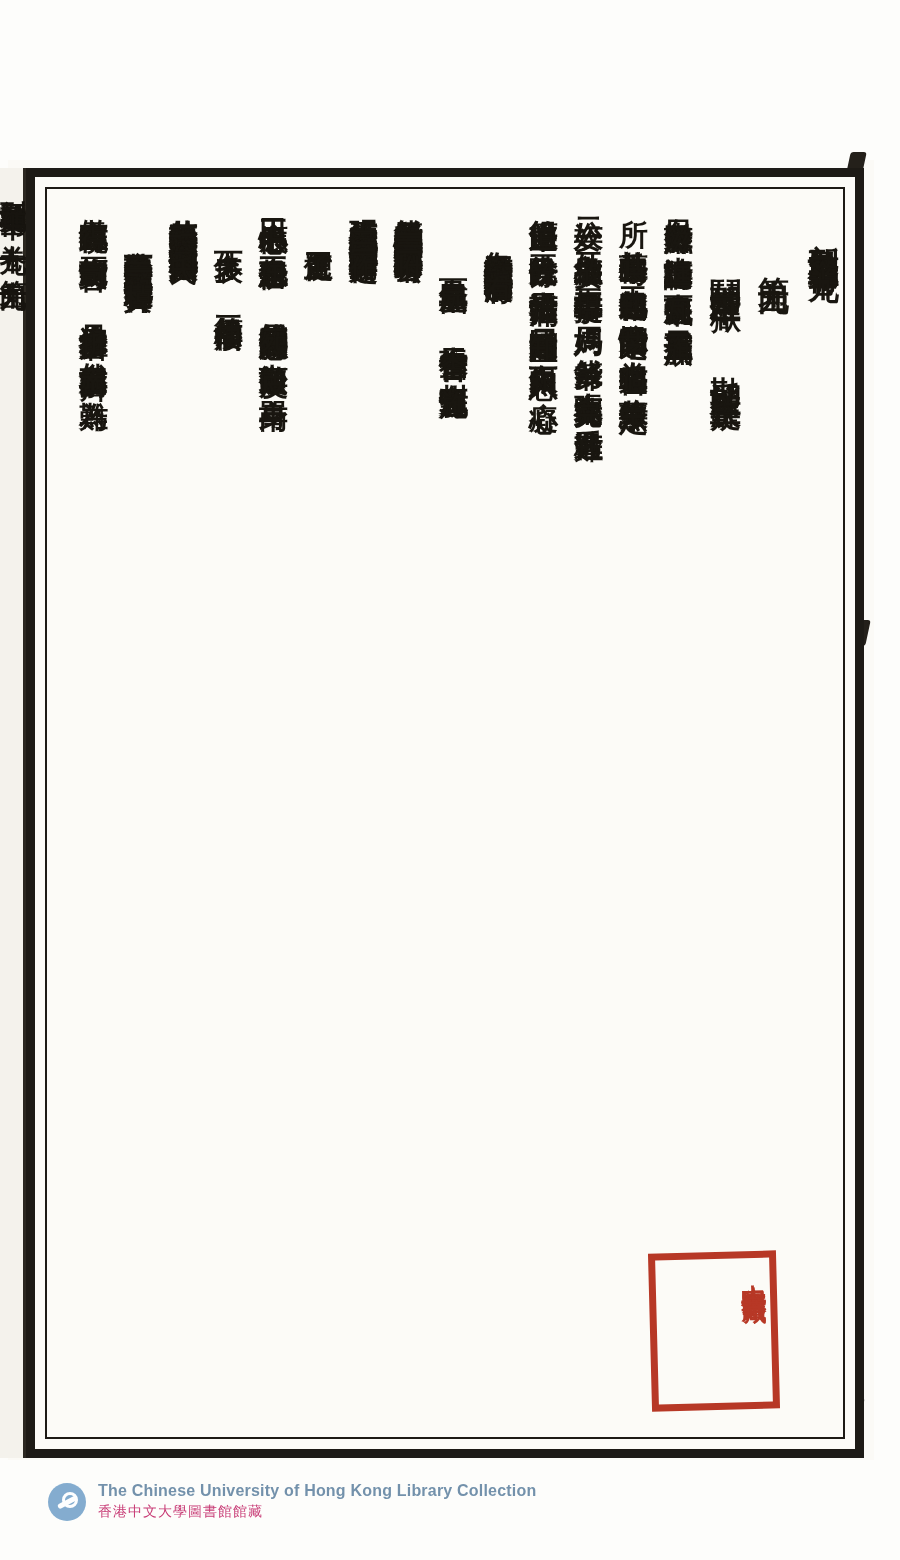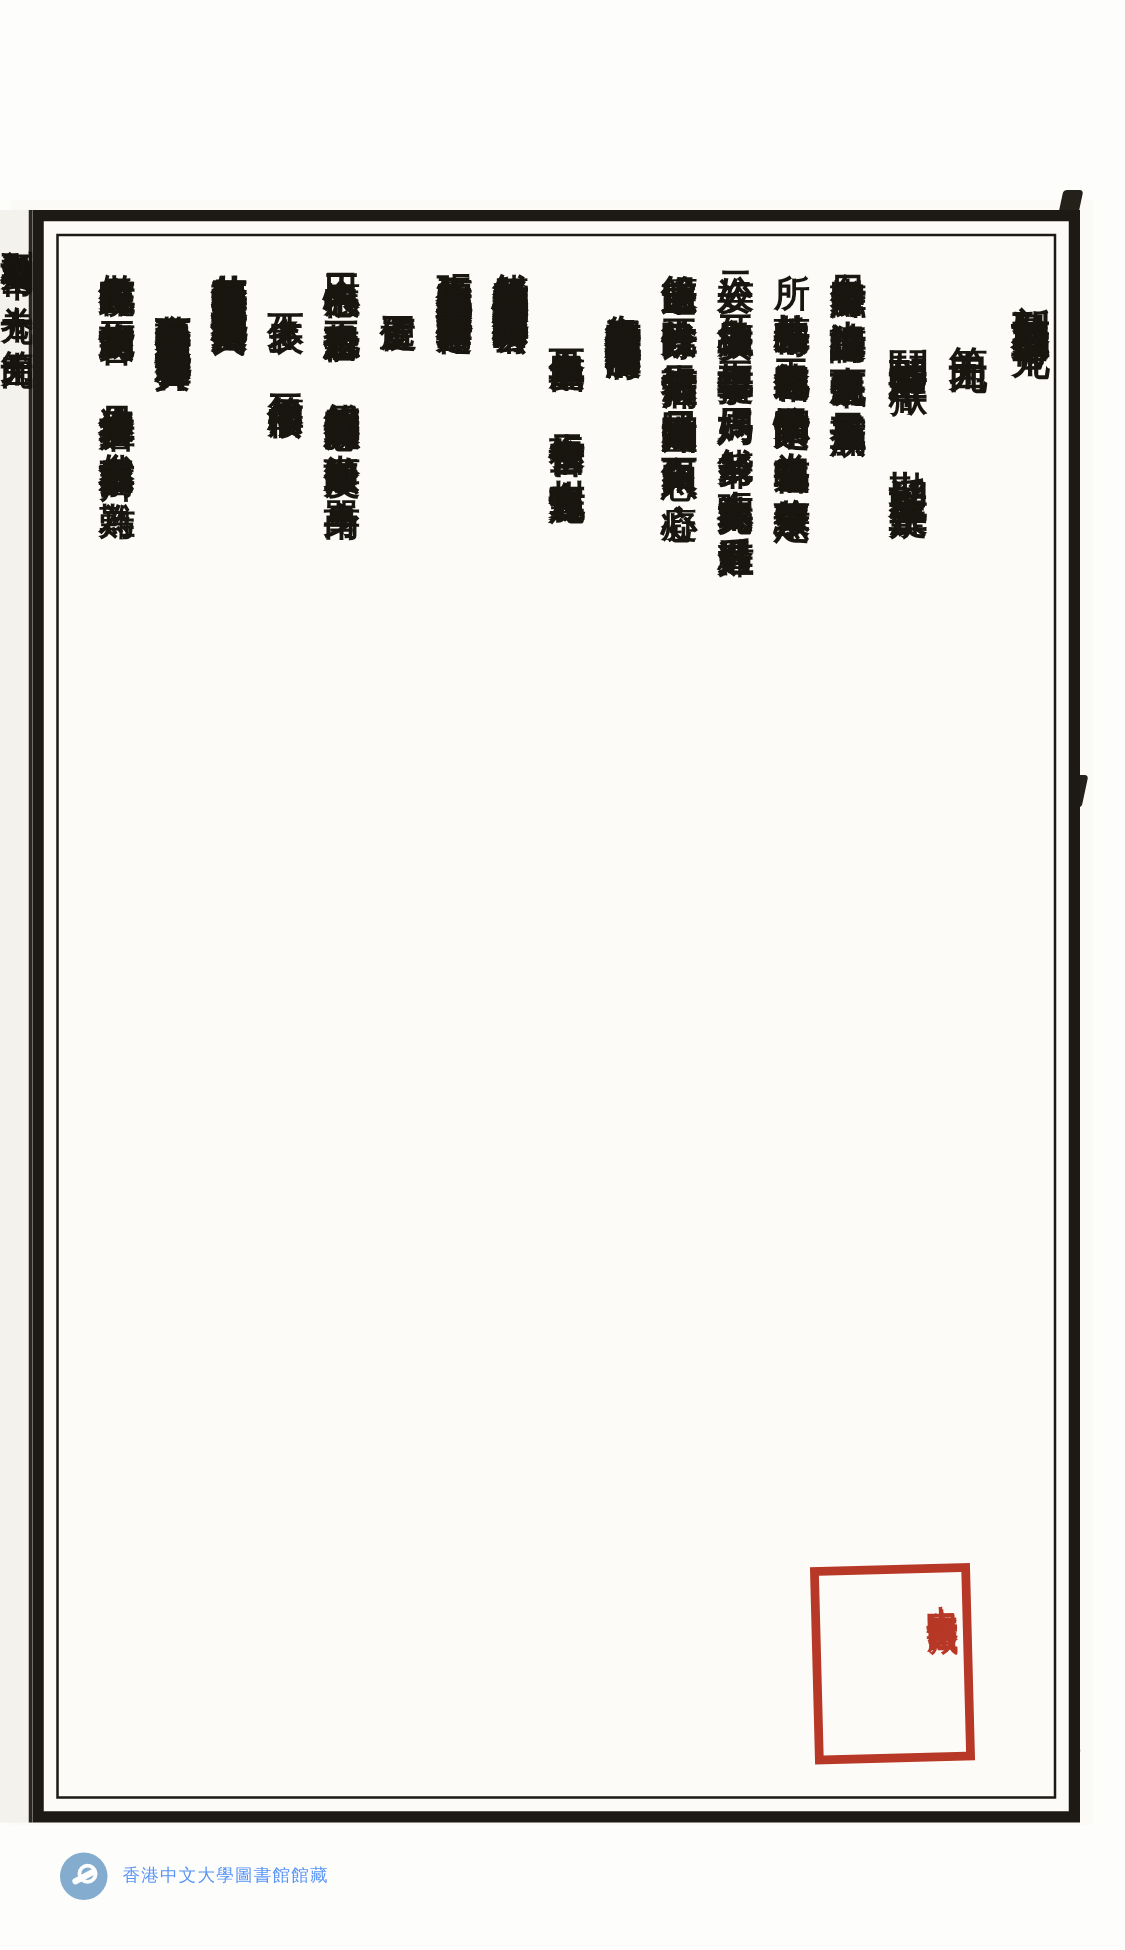--- a/index.html
+++ b/index.html
@@ -191,21 +191,21 @@
   #wm-en {
     font-family: "Liberation Sans", sans-serif;
     font-size: 16px;
     font-weight: 700;
     color: #5b7f9e;
     letter-spacing: .2px;
   }
   #wm-zh {
     font-family: "DejaVu Sans", sans-serif;
     font-size: 14px;
-    color: #3b82f6;
+    color: #be185d;
     letter-spacing: 1px;
   }
 </style>
 </head>
 <body>
 
 <div id="scan-page">
 
   <div id="paper-area"></div>
 
@@ -239,17 +239,18 @@
     <div class="col c-body">若使慕容輪叫這兩隻船上的船戶湊巧撞一箇求也好報箇消息偏值他們本來是登州人氏</div>
     <div class="col c-body ind">自慕容輪下海後登州大疫三箇船戶一齊死在艎内妻子改嫁他人船隻一齊賣棹</div>
     <div class="col c-body">做鬼有靈雖曉得　焉能領賞到官司　　這是佳人命裡多磨折　自然處處參商事不齊　難為</div>
   </div>
 
   <div id="seal">中大大學圖書館藏</div>
 
   <div id="watermark">
     <div id="wm-logo"></div>
     <div class="wm-lines">
+      <div id="wm-en">The Chinese University of Hong Kong Library Collection</div>
       <div id="wm-zh">香港中文大學圖書館館藏</div>
     </div>
   </div>
 
 </div>
 
 </body></html>

